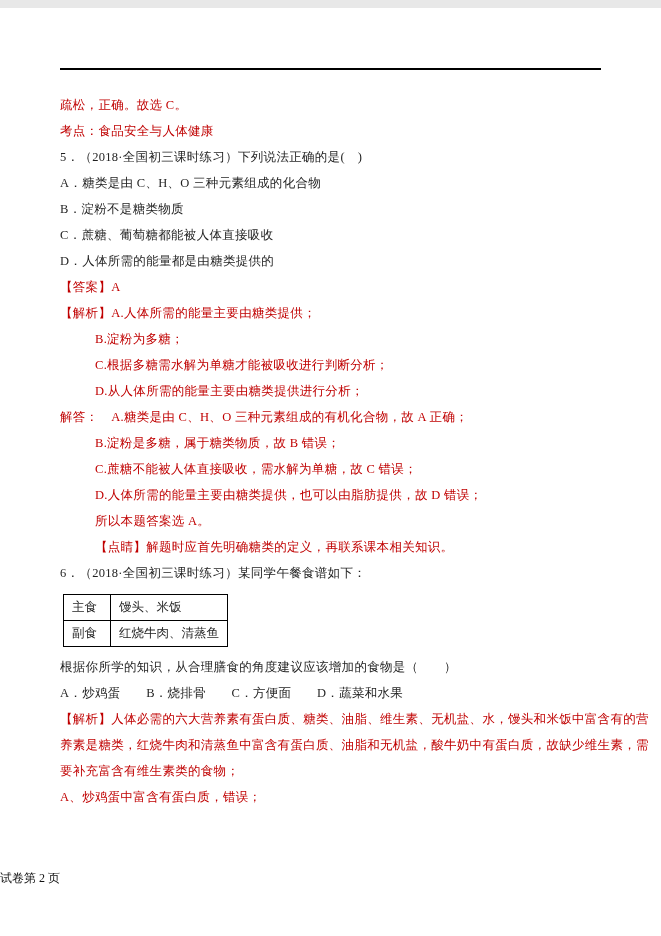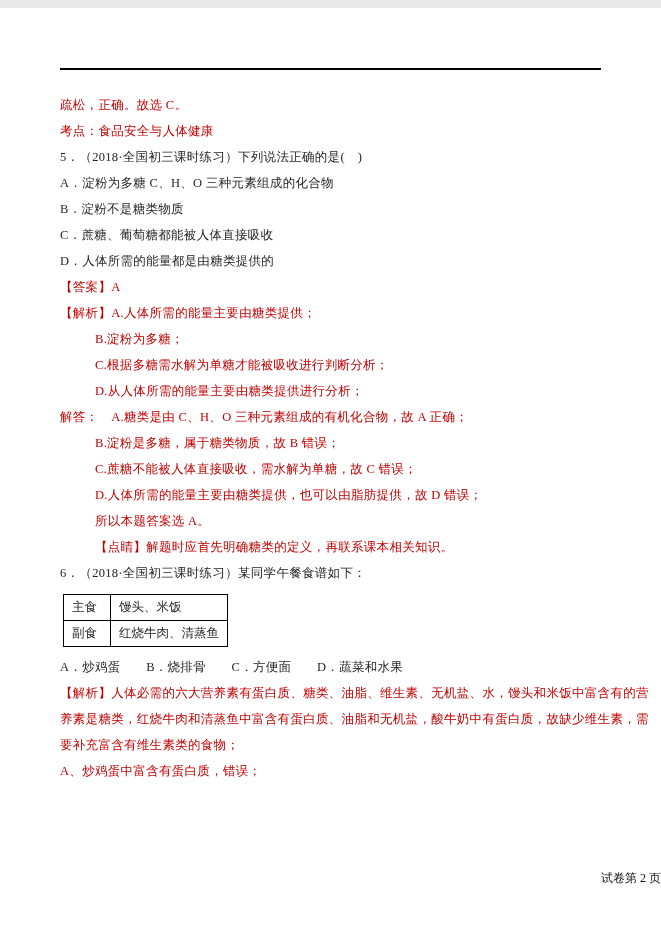--- a/index.html
+++ b/index.html
@@ -48,39 +48,39 @@
     padding: 0 8px;
     white-space: pre;
   }
   table.menu td.col-label { width: 30px; }
   table.menu td.col-value { width: 100px; }
   .footer {
     position: absolute;
     top: 862px;
     left: 0;
     width: 100%;
-    text-align: right;
+    text-align: left;
     font-size: 12px;
     color: #111111;
   }
 </style>
 </head>
 <body>
 
 <div class="page">
 
   <div class="rule"></div>
 
   <div class="content">
 
     <div class="line red">疏松，正确。故选 C。</div>
     <div class="line red">考点：食品安全与人体健康</div>
 
     <div class="line">5．（2018·全国初三课时练习）下列说法正确的是(　)</div>
-    <div class="line">A．淀粉为多糖 C、H、O 三种元素组成的化合物</div>
+    <div class="line">A．糖类是由 C、H、O 三种元素组成的化合物</div>
     <div class="line">B．淀粉不是糖类物质</div>
     <div class="line">C．蔗糖、葡萄糖都能被人体直接吸收</div>
     <div class="line">D．人体所需的能量都是由糖类提供的</div>
 
     <div class="line red">【答案】A</div>
     <div class="line red">【解析】A.人体所需的能量主要由糖类提供；</div>
     <div class="line red indent">B.淀粉为多糖；</div>
     <div class="line red indent">C.根据多糖需水解为单糖才能被吸收进行判断分析；</div>
     <div class="line red indent">D.从人体所需的能量主要由糖类提供进行分析；</div>
     <div class="line red">解答：　A.糖类是由 C、H、O 三种元素组成的有机化合物，故 A 正确；</div>
@@ -98,20 +98,21 @@
           <td class="col-label">主食</td>
           <td class="col-value">馒头、米饭</td>
         </tr>
         <tr>
           <td class="col-label">副食</td>
           <td class="col-value">红烧牛肉、清蒸鱼</td>
         </tr>
       </tbody>
     </table>
 
+    <div class="line">根据你所学的知识，从合理膳食的角度建议应该增加的食物是（　　）</div>
     <div class="line">A．炒鸡蛋　　B．烧排骨　　C．方便面　　D．蔬菜和水果</div>
     <div class="line red">【解析】人体必需的六大营养素有蛋白质、糖类、油脂、维生素、无机盐、水，馒头和米饭中富含有的营</div>
     <div class="line red">养素是糖类，红烧牛肉和清蒸鱼中富含有蛋白质、油脂和无机盐，酸牛奶中有蛋白质，故缺少维生素，需</div>
     <div class="line red">要补充富含有维生素类的食物；</div>
     <div class="line red">A、炒鸡蛋中富含有蛋白质，错误；</div>
 
   </div>
 
   <div class="footer">试卷第 2 页</div>
 

